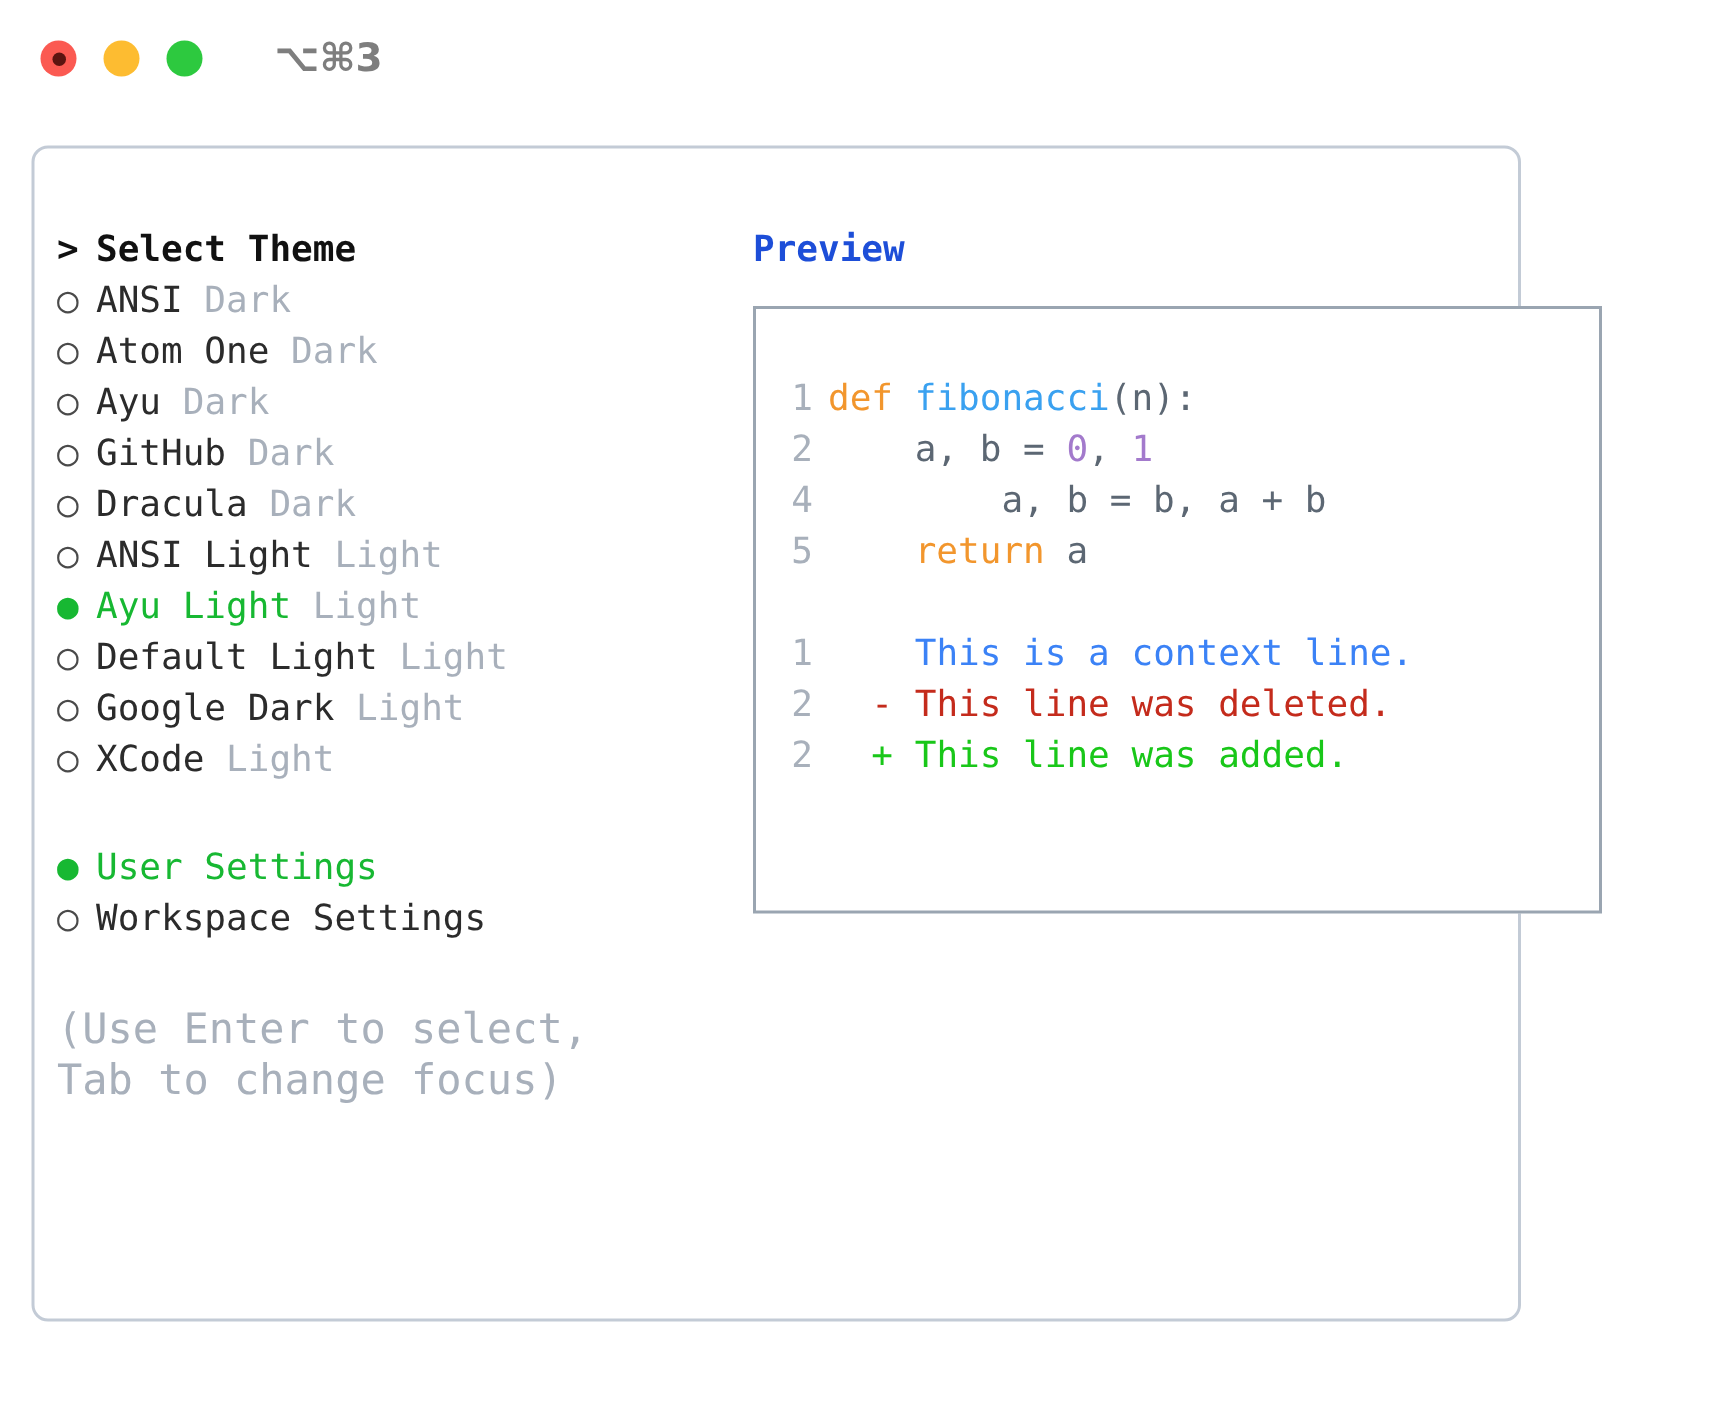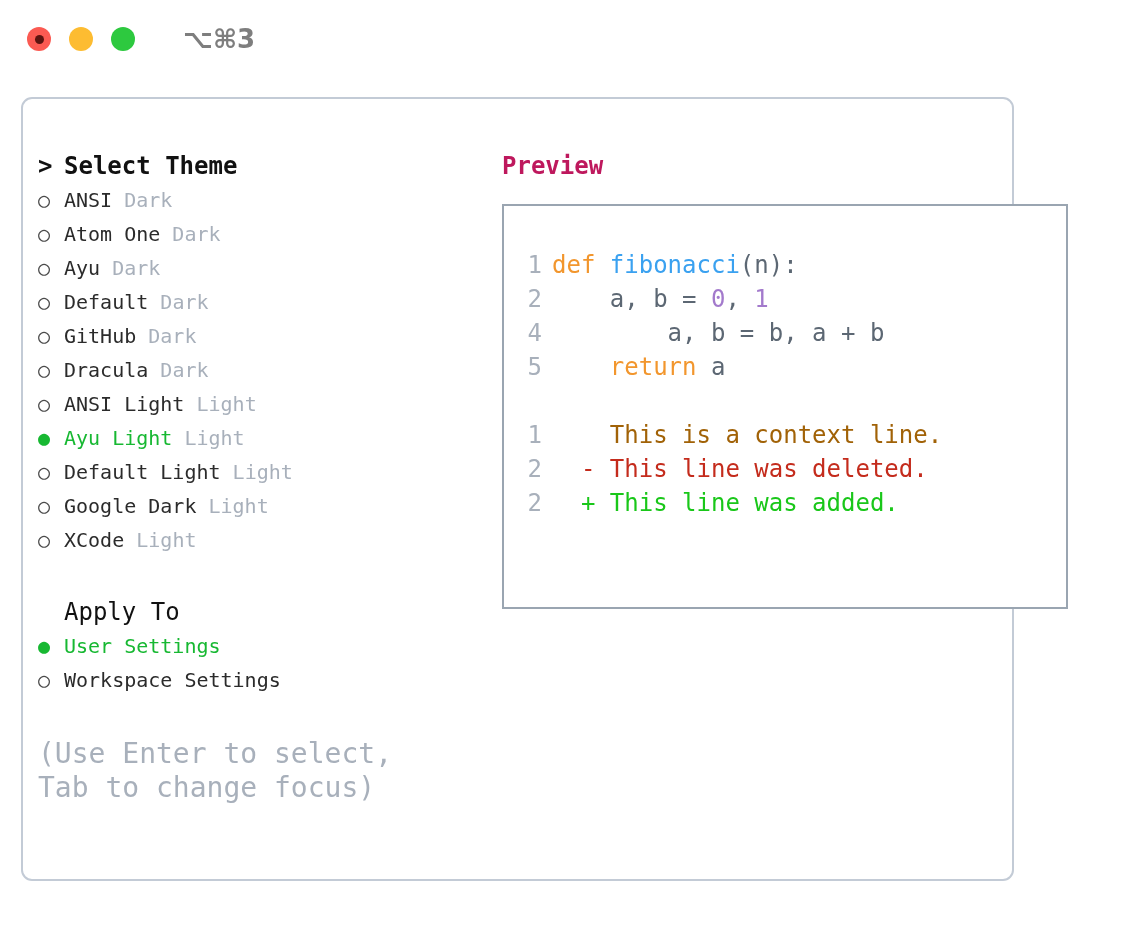--- a/index.html
+++ b/index.html
@@ -100,21 +100,21 @@
   .section-header {
     font-size: 24px;
     font-weight: 700;
     color: #111111;
     line-height: 34px;
     white-space: pre;
   }
   .section-header .marker { display: inline-block; width: 26px; }
 
   .opt-row {
-    font-size: 20px;
+    font-size: 24px;
     line-height: 34px;
     color: #2b2b2b;
     white-space: pre;
     display: block;
   }
   .bullet {
     display: inline-block;
     width: 26px;
     color: #4a4a4a;
   }
@@ -138,21 +138,21 @@
   
   #right-col {
     position: absolute;
     left: 479px;
     top: 50px;
     width: 500px;
   }
   #preview-title {
     font-size: 24px;
     font-weight: 700;
-    color: #be185d;
+    color: #1d4ed8;
     line-height: 34px;
   }
   #preview-box {
     margin-top: 21px;
     width: 566px;
     height: 405px;
     border: 2px solid #9aa5b1;
     background: #ffffff;
     padding: 42px 0 0 0;
     overflow: hidden;
@@ -171,21 +171,21 @@
     color: #a8b0bb;
     margin-right: 10px;
   }
   .spacer-line { height: 34px; }
 
   .tok-kw   { color: #f2962d; }
   .tok-fn   { color: #3aa1f0; }
   .tok-call { color: #f07171; }
   .tok-num  { color: #a37acc; }
   .tok-txt  { color: #5c6773; }
-  .tok-ctx  { color: #a16207; }
+  .tok-ctx  { color: #3b82f6; }
   .tok-del  { color: #c42b1c; }
   .tok-add  { color: #19c719; }
 </style>
 </head>
 <body>
 
 <div id="window">
 
   <div id="titlebar">
     <div class="dots">
@@ -200,32 +200,30 @@
     <div id="panel-inner">
 
       <div id="left-col">
 
         <div class="section-header"><span class="marker">&gt;</span><span>Select Theme</span></div>
 
         <div id="theme-list">
             <div class="opt-row"><span class="bullet">○</span><span class="opt-label">ANSI</span><span class="opt-suffix"> Dark</span></div>
             <div class="opt-row"><span class="bullet">○</span><span class="opt-label">Atom One</span><span class="opt-suffix"> Dark</span></div>
             <div class="opt-row"><span class="bullet">○</span><span class="opt-label">Ayu</span><span class="opt-suffix"> Dark</span></div>
-            <div class="opt-row"><span class="bullet">○</span><span class="opt-label">Default</span><span class="opt-suffix"> Dark</span></div>
             <div class="opt-row"><span class="bullet">○</span><span class="opt-label">GitHub</span><span class="opt-suffix"> Dark</span></div>
             <div class="opt-row"><span class="bullet">○</span><span class="opt-label">Dracula</span><span class="opt-suffix"> Dark</span></div>
             <div class="opt-row"><span class="bullet">○</span><span class="opt-label">ANSI Light</span><span class="opt-suffix"> Light</span></div>
             <div class="opt-row selected"><span class="bullet">●</span><span class="opt-label">Ayu Light</span><span class="opt-suffix"> Light</span></div>
             <div class="opt-row"><span class="bullet">○</span><span class="opt-label">Default Light</span><span class="opt-suffix"> Light</span></div>
             <div class="opt-row"><span class="bullet">○</span><span class="opt-label">Google Dark</span><span class="opt-suffix"> Light</span></div>
             <div class="opt-row"><span class="bullet">○</span><span class="opt-label">XCode</span><span class="opt-suffix"> Light</span></div>
           </div>
 
         <div id="apply-block">
-          <div class="section-header"><span class="marker"> </span><span>Apply To</span></div>
           <div id="apply-list">
               <div class="opt-row selected"><span class="bullet">●</span><span class="opt-label">User Settings</span></div>
               <div class="opt-row"><span class="bullet">○</span><span class="opt-label">Workspace Settings</span></div>
             </div>
         </div>
 
         <div id="hint">(Use Enter to select, Tab to change focus)</div>
       </div>
 
       <div id="right-col">

